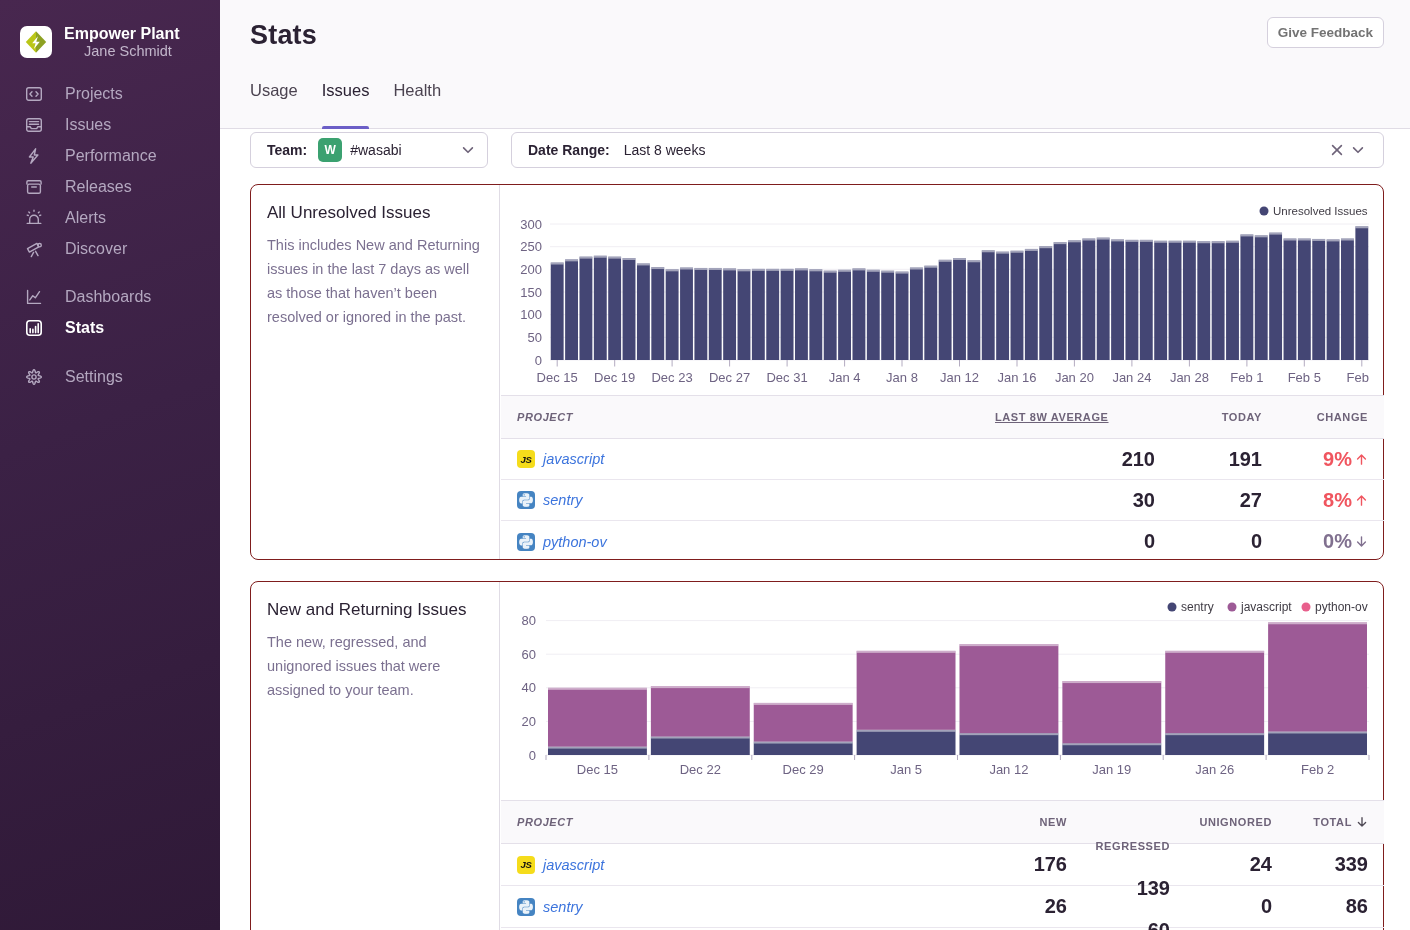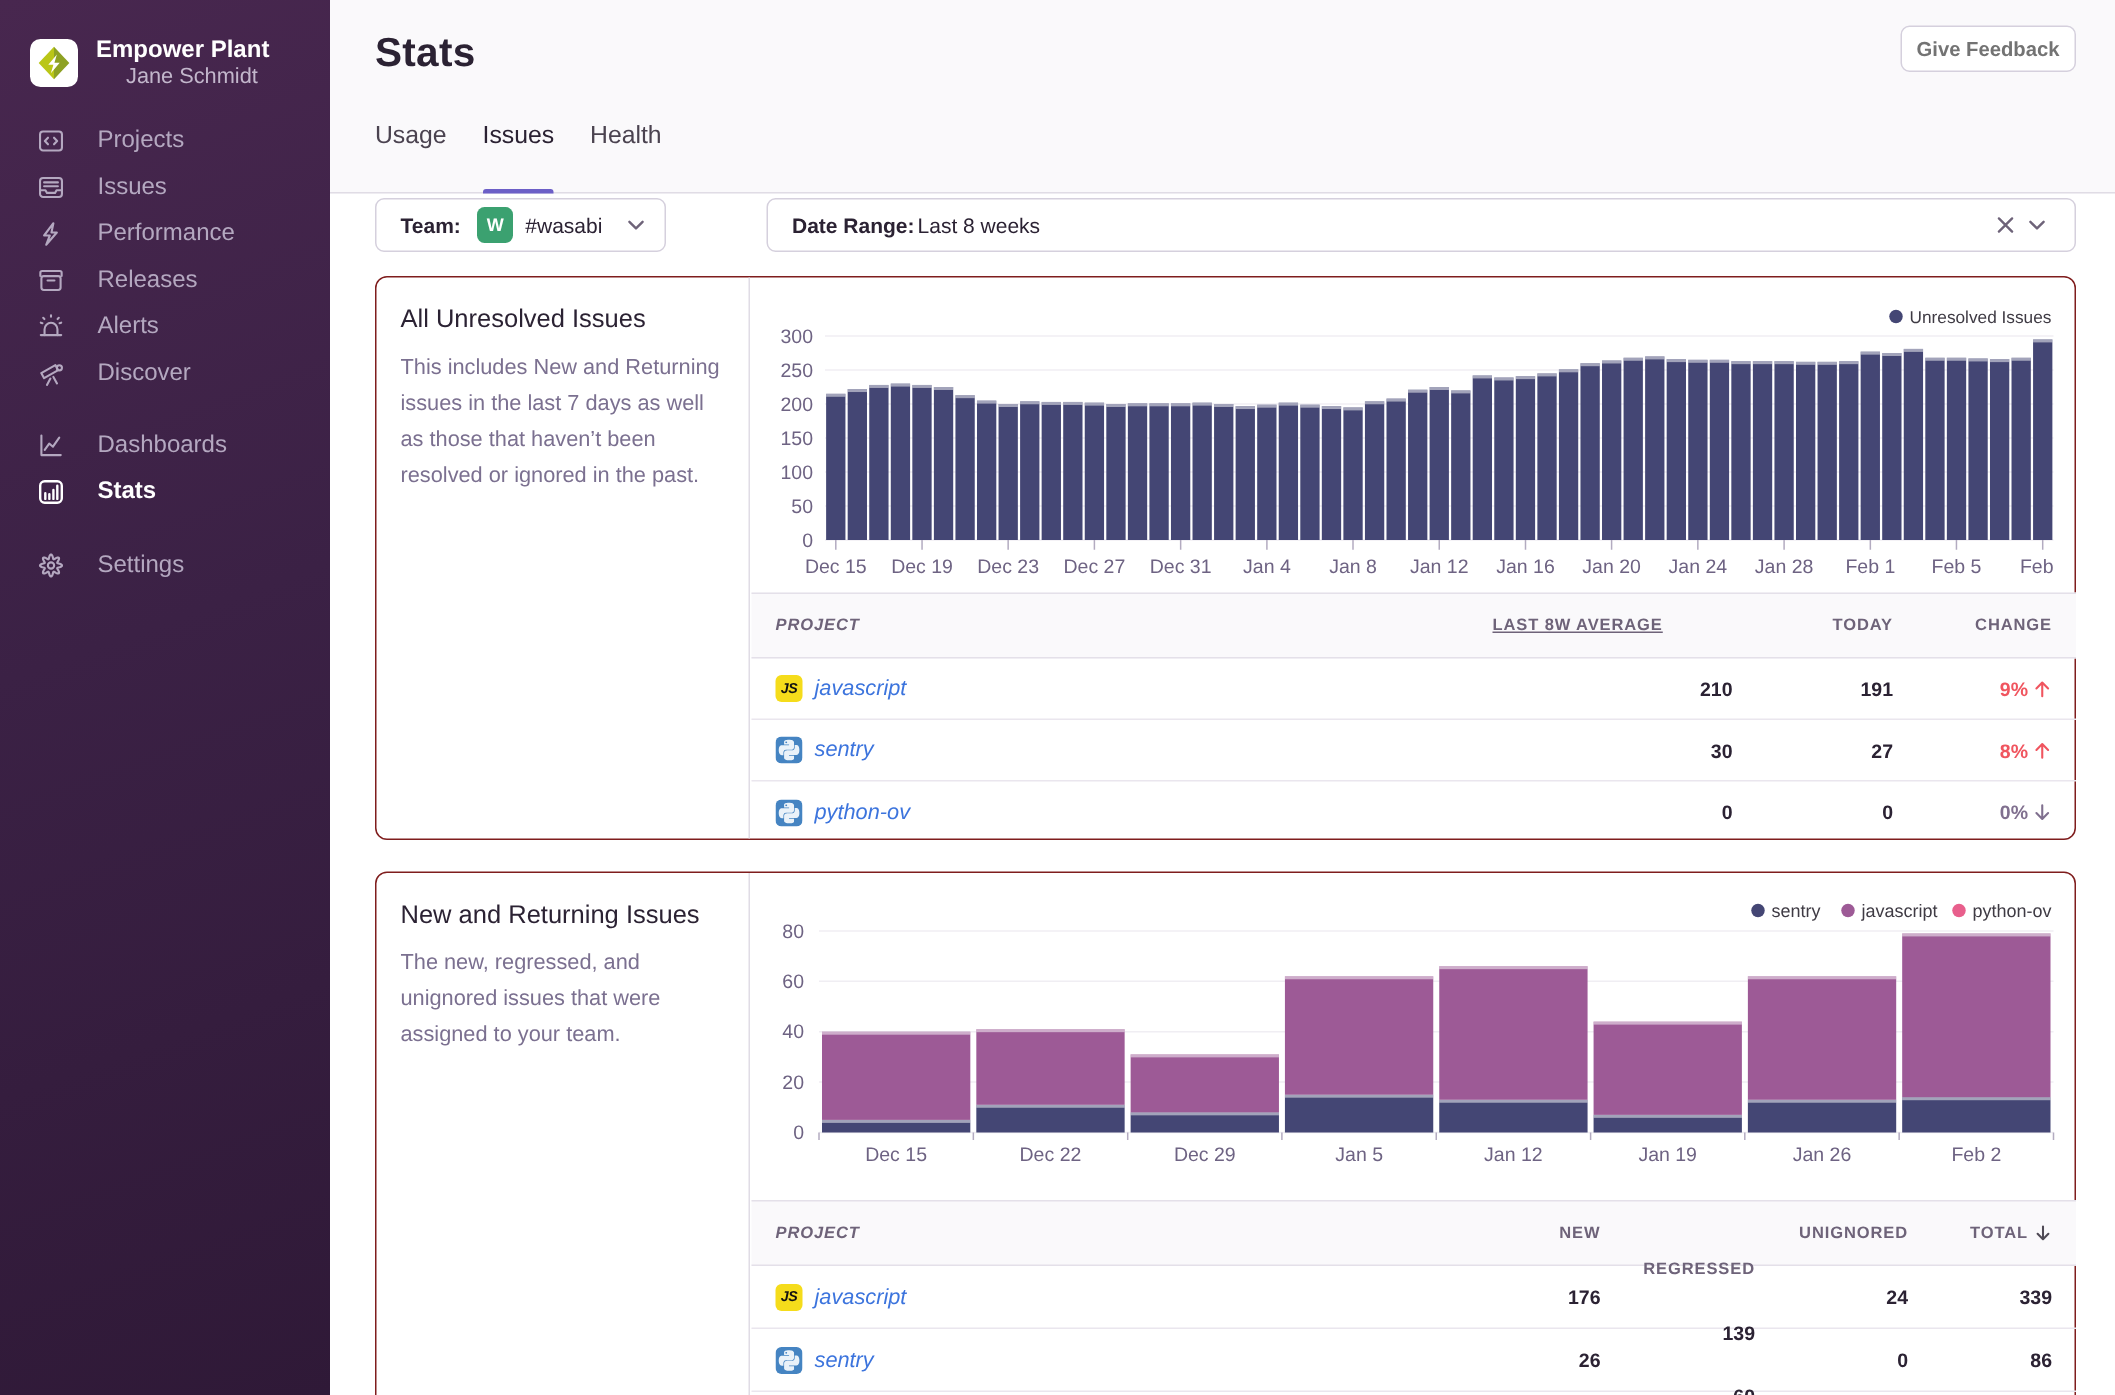--- a/index.html
+++ b/index.html
@@ -12,21 +12,21 @@
 .nav-item.active { color:#fff; font-weight:700; }
 .header { position:absolute; left:220px; top:0; width:1190px; height:129px; background:#faf9fb; border-bottom:1px solid #e0dce5; }
 h1 { position:absolute; left:30px; top:20px; font-size:27px; font-weight:700; color:#2b2233; letter-spacing:.2px; }
 .feedback { position:absolute; right:26px; top:17px; height:31px; padding:0 10px; background:#fff; border:1px solid #d5d0dd; border-radius:6px; font-size:13.5px; font-weight:700; color:#737373; display:flex; align-items:center; }
 .tabs { position:absolute; left:30px; top:81px; display:flex; gap:24px; }
 .tab { font-size:16.5px; color:#4b4350; position:relative; padding-bottom:29px; }
 .tab.active { color:#2b2233; }
 .tab.active::after { content:""; position:absolute; left:0; right:0; bottom:0; height:3px; background:#6c5fc7; border-radius:2px 2px 0 0; }
 .main { position:absolute; left:220px; top:130px; width:1190px; height:800px; background:#fff; }
 .selbox { position:absolute; top:2px; height:36px; border:1px solid #d5d0dd; border-radius:6px; background:#fff; display:flex; align-items:center; }
-.team { left:30px; width:194px; padding:0 12px 0 16px; }
+.team { left:30px; width:238px; padding:0 12px 0 16px; }
 .drange { left:291px; width:873px; padding:0 18px 0 16px; }
 .sellab { font-size:14px; font-weight:700; color:#2b2233; }
 .selval { font-size:14px; color:#2b2233; }
 .wbadge { width:24px; height:24px; border-radius:5px; background:#3ba170; color:#fff; font-size:12px; font-weight:700; display:flex; align-items:center; justify-content:center; margin:0 8px 0 11px; }
 .spacer { flex:1; }
 .panel { position:absolute; left:30px; width:1134px; background:#fff; border:1px solid #7f1d1d; border-radius:8px; }
 .p1 { top:54px; height:376px; }
 .p2 { top:451px; height:470px; }
 .pleft { position:absolute; left:0; top:0; width:249px; height:100%; border-right:1px solid #e0dce5; }
 .ptitle { position:absolute; left:16px; top:18px; font-size:17px; font-weight:400; color:#2b2233; }
@@ -39,21 +39,21 @@
 .t2 { top:218px; }
 .thead { height:44px; background:#faf9fb; border-top:1px solid #e4e0e9; border-bottom:1px solid #e4e0e9; display:flex; align-items:center; padding:0 16px; }
 .th { font-size:11px; font-weight:700; color:#6e6379; letter-spacing:.6px; text-transform:uppercase; }
 .trow { height:42px; display:flex; align-items:center; padding:0 16px; border-bottom:1px solid #eae6ee; }
 .t1 .trow { height:41px; }
 .trow:last-child { border-bottom:none; }
 .t2 .trow { border-bottom:1px solid #eae6ee; }
 .cproj { flex:1; display:flex; align-items:center; gap:8px;font-style:italic; }
 .link { color:#3c74dd; font-size:14.5px; }
 .jsic { width:18px; height:18px; border-radius:4px; background:#f5dc1b; color:#111; font-size:9.5px; letter-spacing:-.3px; font-weight:700; display:flex; align-items:center; justify-content:center; }
-.num { font-size:13px; font-weight:700; color:#2b2233; text-align:right; }
+.num { font-size:20px; font-weight:700; color:#2b2233; text-align:right; }
 .c2 { width:160px; } .c3 { width:107px; } .c4 { width:106px; }
 .n3 { width:103px; } .n4 { width:103px;margin-top:48px; } .n5 { width:102px; } .c5 { width:96px; }
 .chg { display:flex; align-items:center; justify-content:flex-end; gap:3px; }
 .red { color:#f0555f; }
 .gray { color:#80708f; }
 </style></head>
 <body>
 <div class="sidebar">
   <div class="org">
       <svg width="32" height="32" viewBox="0 0 32 32">
@@ -149,21 +149,21 @@
       <span class="sellab">Team:</span>
       <span class="wbadge">W</span>
       <span class="selval">#wasabi</span>
       <span class="spacer"></span>
       <svg width="14" height="14" viewBox="0 0 14 14" fill="none" stroke="#6e6379" stroke-width="1.6" stroke-linecap="round" stroke-linejoin="round">
         <path d="m2.6 4.9 4.4 4.4 4.4-4.4"></path>
       </svg>
     </div>
   <div class="selbox drange">
       <span class="sellab">Date Range:</span>
-      <span class="selval" style="margin-left:2px;">Last 8 weeks</span>
+      <span class="selval" style="margin-left:14px;">Last 8 weeks</span>
       <span class="spacer"></span>
       <span style="margin-right:7px;display:flex;">
         <svg width="14" height="14" viewBox="0 0 14 14" fill="none" stroke="#6e6379" stroke-width="1.6" stroke-linecap="round">
           <path d="M2.6 2.6l8.8 8.8M11.4 2.6l-8.8 8.8"></path>
         </svg>
       </span>
       <svg width="14" height="14" viewBox="0 0 14 14" fill="none" stroke="#6e6379" stroke-width="1.6" stroke-linecap="round" stroke-linejoin="round">
         <path d="m2.6 4.9 4.4 4.4 4.4-4.4"></path>
       </svg>
     </div>

